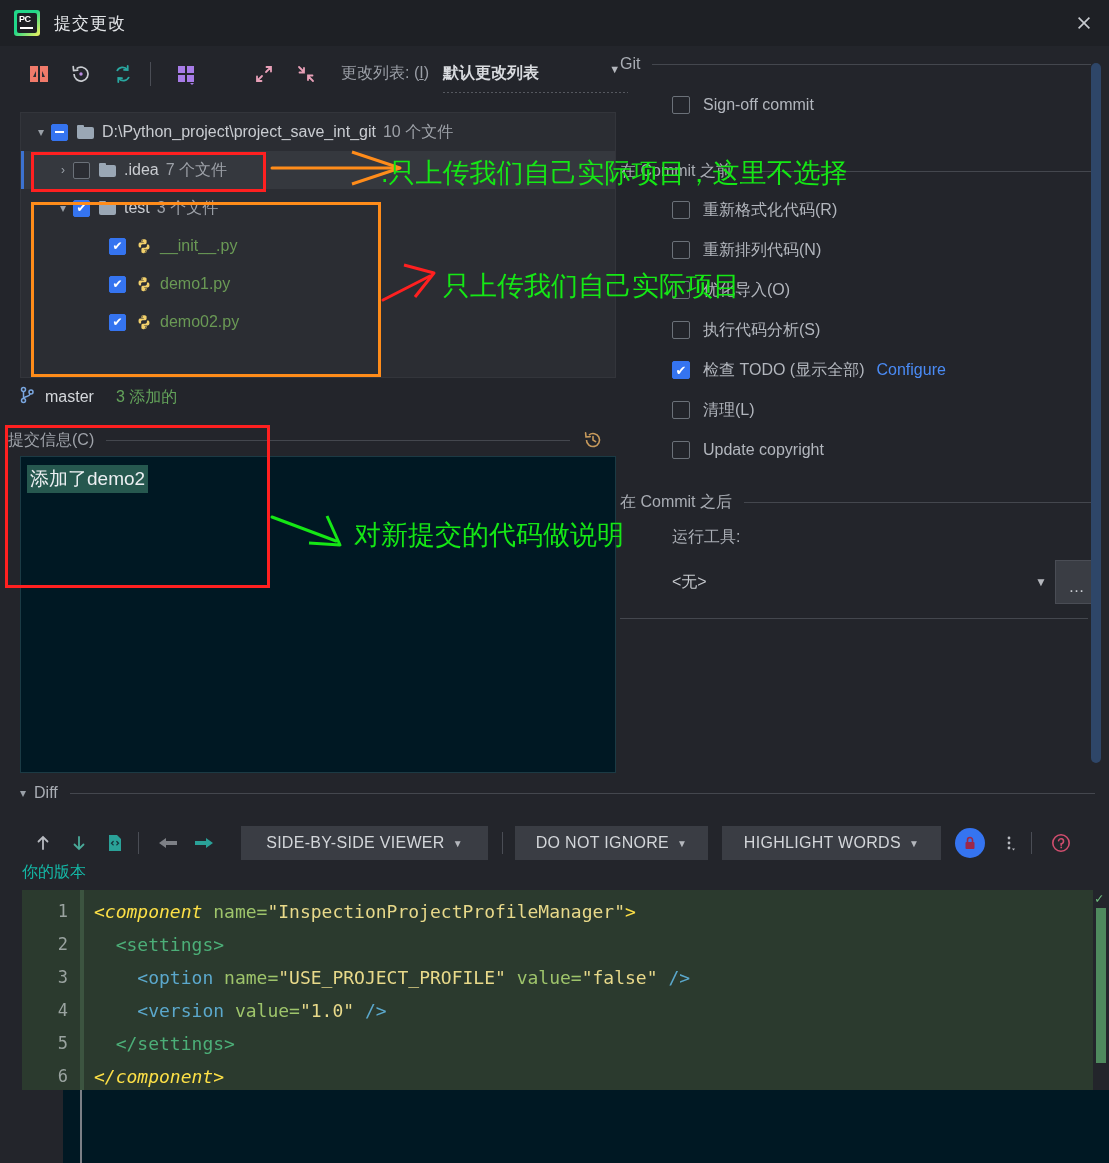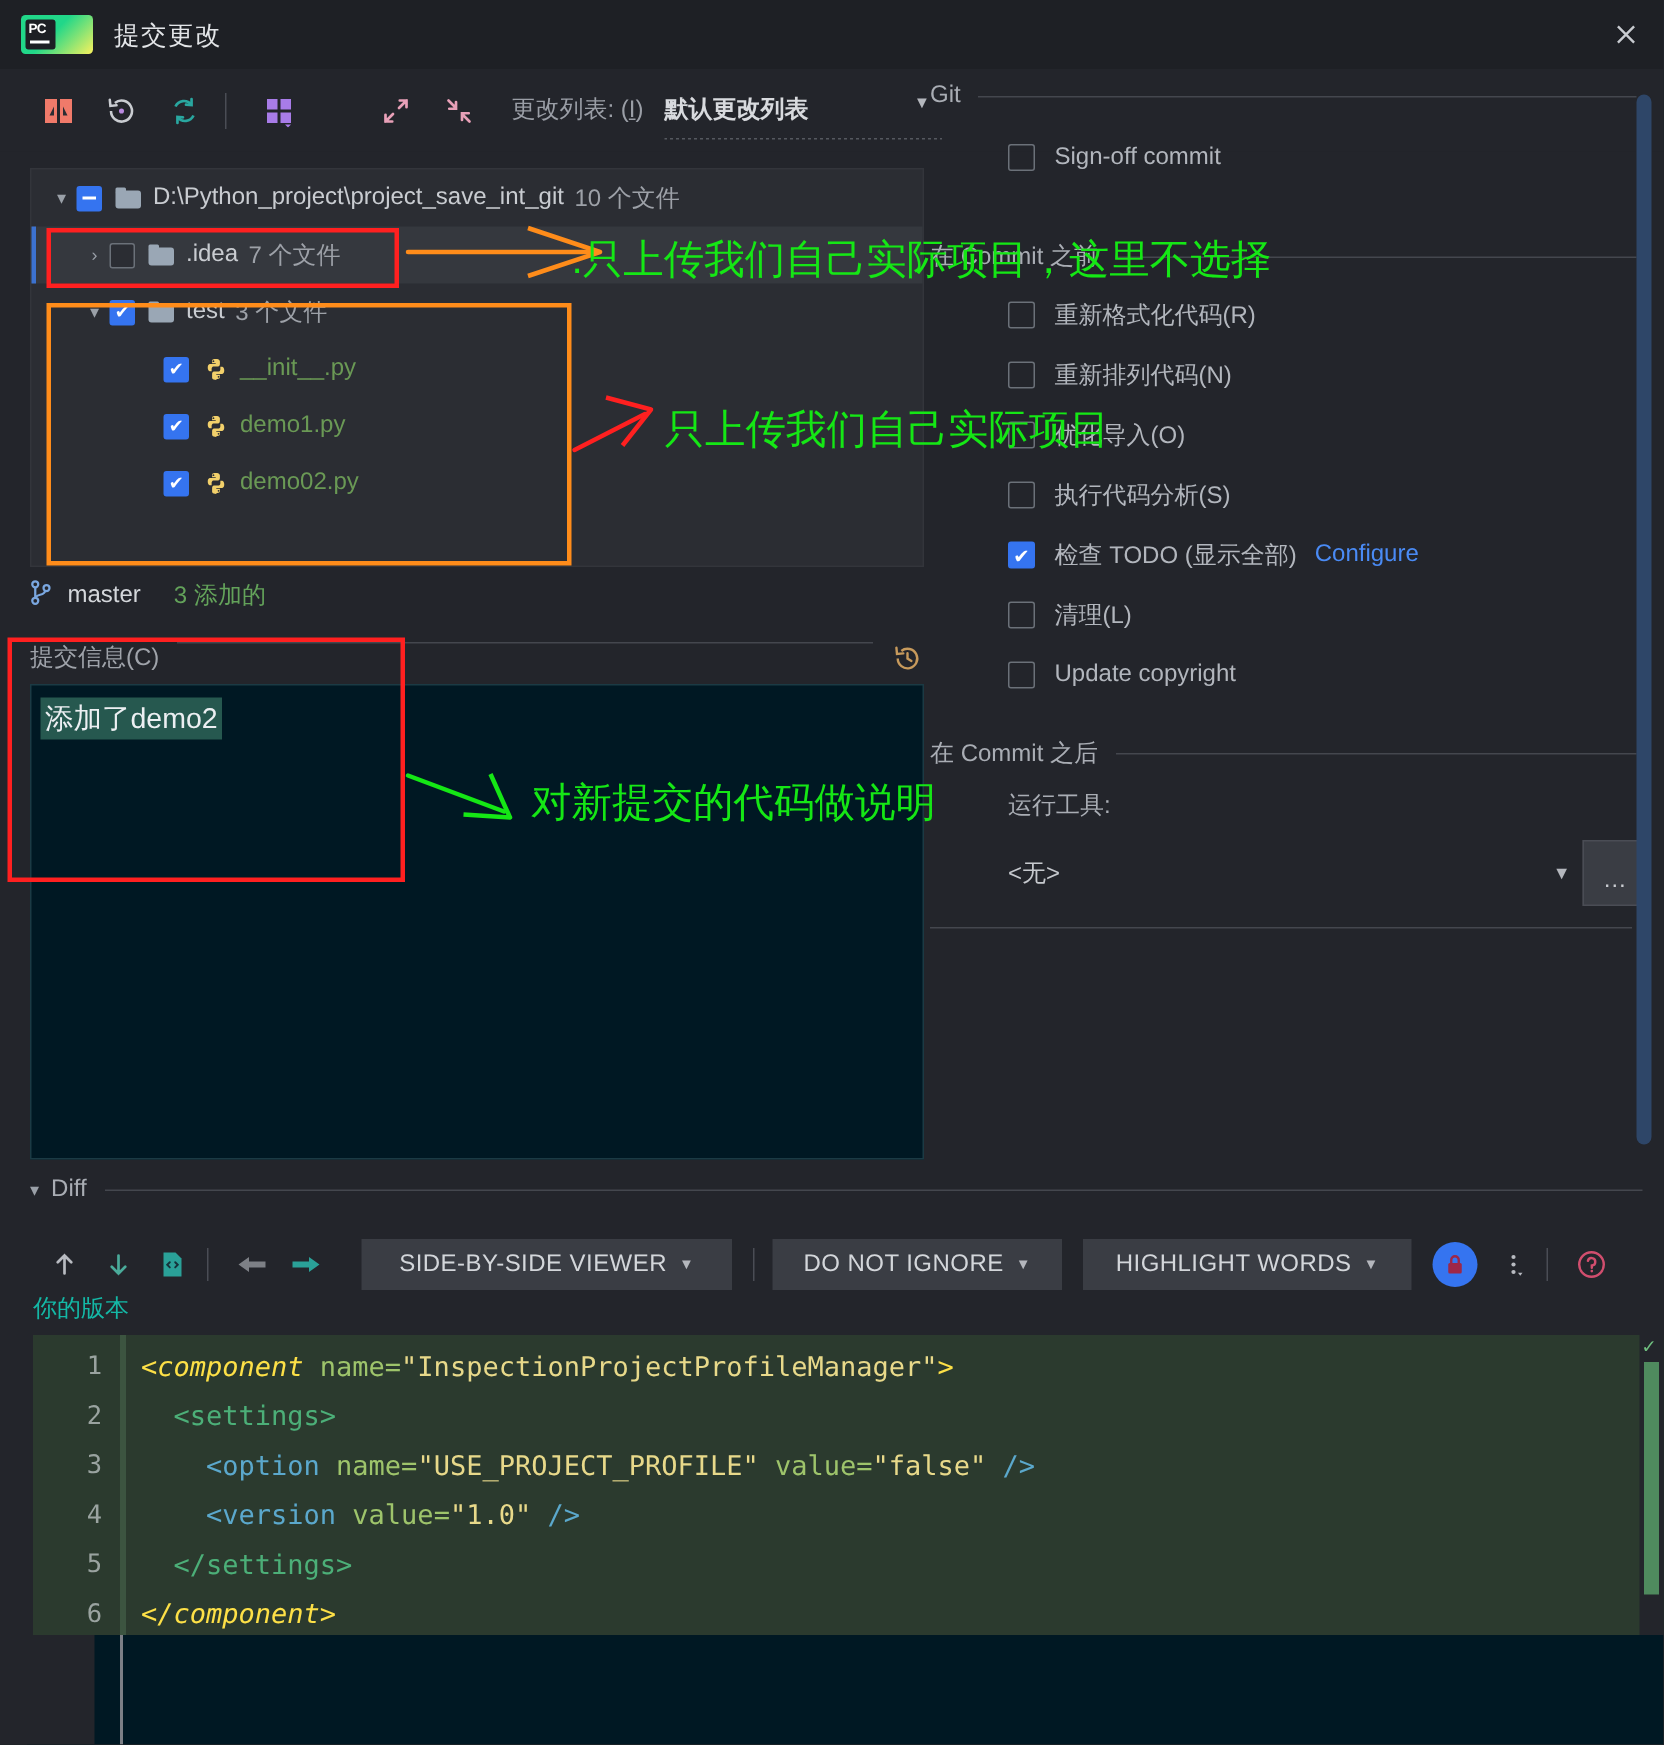--- a/index.html
+++ b/index.html
@@ -8,21 +8,21 @@
     background:#23252b;
     font-family:"Liberation Sans","DejaVu Sans",sans-serif;
     color:#bbbfc5;
     position:relative;
   }
   #root { position:absolute; inset:0; }
 
   
   .titlebar{ position:absolute; left:0; top:0; width:1109px; height:46px;
     background:#1e2025; display:flex; align-items:center; }
-  .pc-logo{ width:48px;height:26px;margin-left:14px;position:relative;border-radius:3px;overflow:hidden;
+  .pc-logo{ width:26px;height:26px;margin-left:14px;position:relative;border-radius:3px;overflow:hidden;
     background:linear-gradient(135deg,#21d789 0%,#21d789 45%,#f9f15d 100%); }
   .pc-logo .inner{ position:absolute; left:3px; top:3px; width:20px;height:20px; background:#1d1f24; border-radius:2px; }
   .pc-logo .pc{ position:absolute; left:5px; top:4px; color:#fff; font-size:9px; font-weight:bold; letter-spacing:-.5px;}
   .pc-logo .bar{ position:absolute; left:6px; top:17px; width:13px; height:2px; background:#fff;}
   .title-text{ margin-left:14px; font-size:17px; color:#e3e5e8; letter-spacing:1px;}
   .close-btn{ position:absolute; right:0; top:0; width:50px;height:46px; display:flex;align-items:center;justify-content:center;}
   .close-btn svg{ width:18px;height:18px;}
 
   
   .toolbar{ position:absolute; left:0; top:46px; width:1109px; height:55px; background:#23252b;
@@ -60,21 +60,21 @@
   .cnt{ color:#9da1a8; margin-left:7px;}
 
   
   .branch-row{ position:absolute; left:20px; top:382px; height:30px; display:flex; align-items:center;
      font-size:16px;}
   .branch-ico{ color:#7aa7e0; margin-right:10px; font-size:16px;}
   .branch-name{ color:#d4d7db;}
   .branch-stat{ color:#63a25a; margin-left:22px;}
 
   
-  .cm-head{ position:absolute; left:20px; top:428px; width:596px; height:24px; display:flex; align-items:flex-start;}
+  .cm-head{ position:absolute; left:8px; top:428px; width:596px; height:24px; display:flex; align-items:center;}
   .cm-head .lbl{ font-size:16px; color:#9fa3aa; white-space:nowrap;}
   .cm-head .line{ flex:1; height:1px; background:#44474e; margin:0 12px;}
   .cm-head .hist{ width:22px;height:22px;flex:none;}
   .cm-box{ position:absolute; left:20px; top:456px; width:596px; height:317px; background:#001823;
      border:1px solid #1b3a44;}
   .cm-text{ display:inline-block; margin:8px 0 0 6px; font-size:19px; color:#eceff2;
      background:#26584f; padding:1px 3px; font-family:"Liberation Sans","DejaVu Sans",sans-serif;}
 
   
   .right-pane{ position:absolute; left:620px; top:55px; width:489px; height:745px; }

